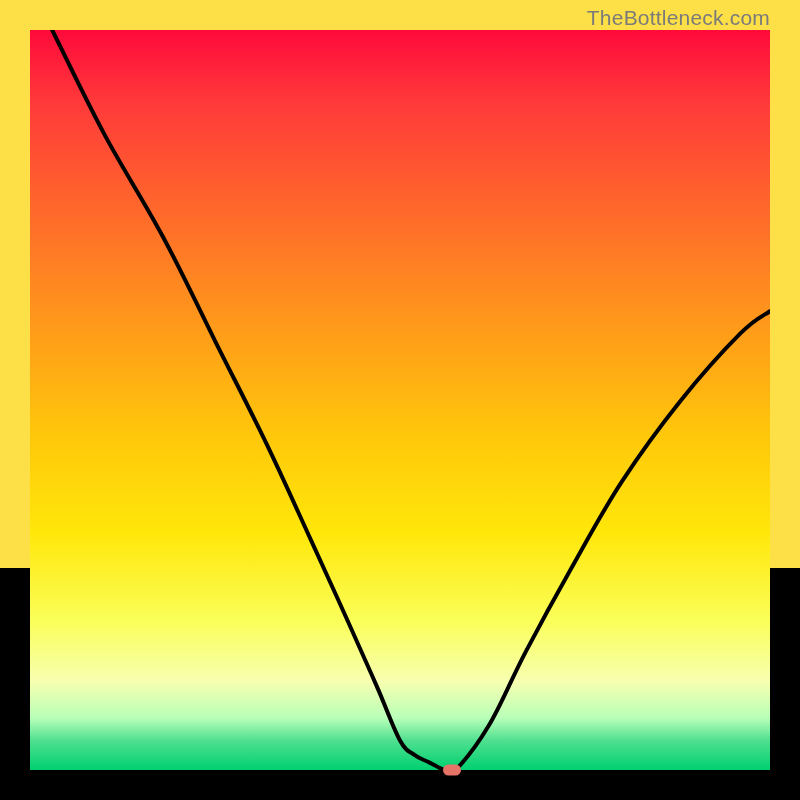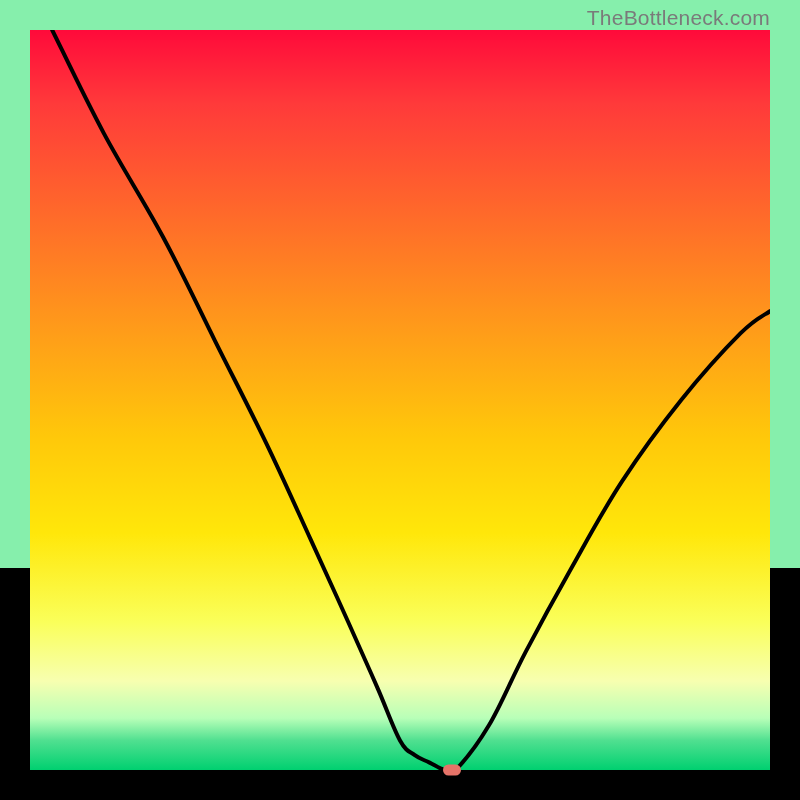--- a/index.html
+++ b/index.html
@@ -8,21 +8,21 @@
     width: 800px;
     height: 800px;
     background: #000;
     overflow: hidden;
     font-family: Arial, Helvetica, sans-serif;
   }
   .frame {
     position: relative;
     width: 800px;
     height: 568px;
-    background: #86efac;
+    background: #fde047;
   }
   .plot-area {
     position: absolute;
     left: 30px;
     top: 30px;
     width: 740px;
     height: 740px;
     
     background: linear-gradient(
       to bottom,

